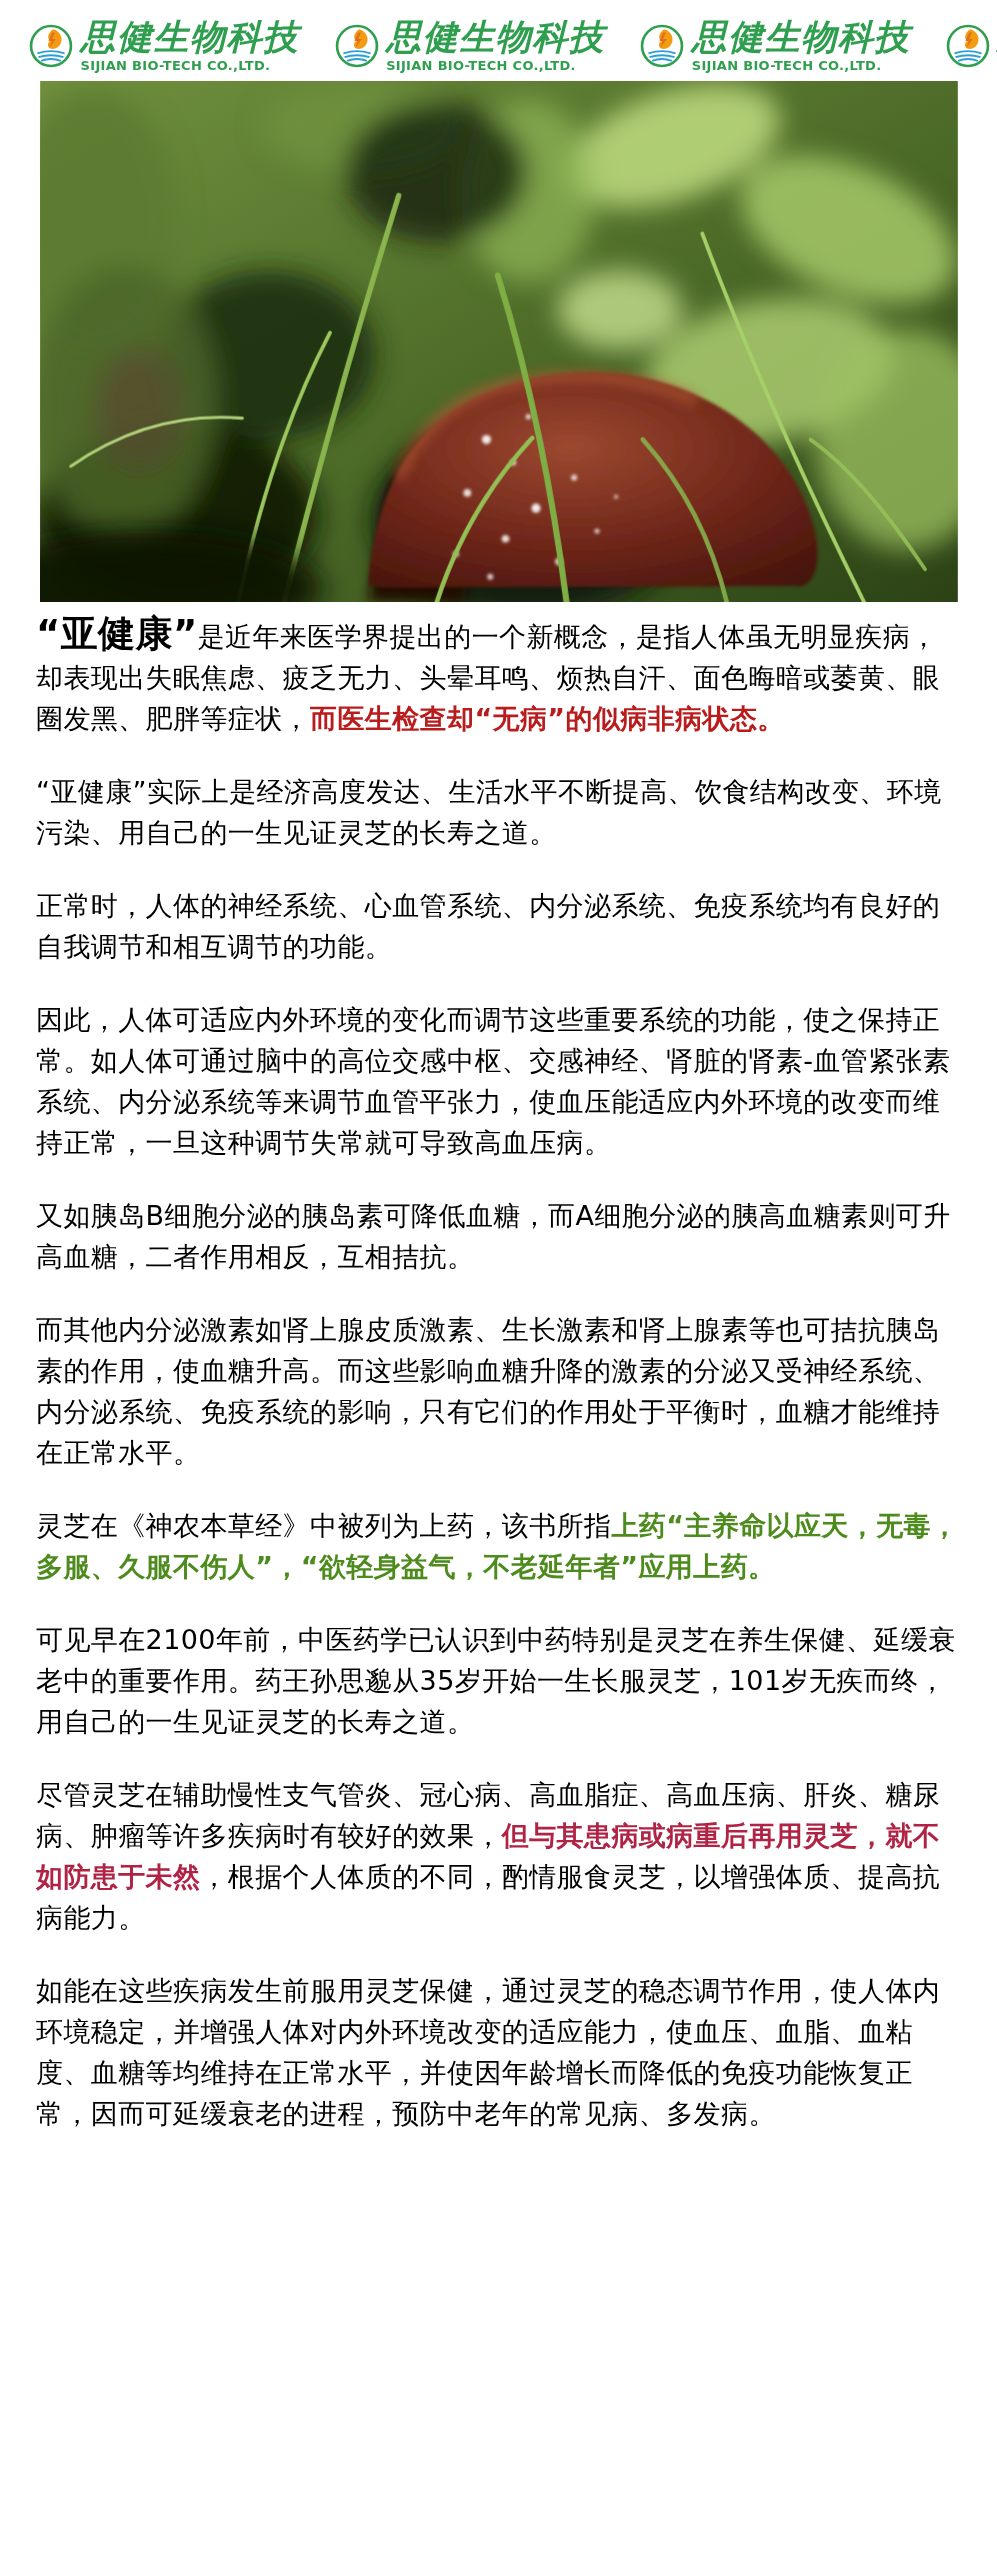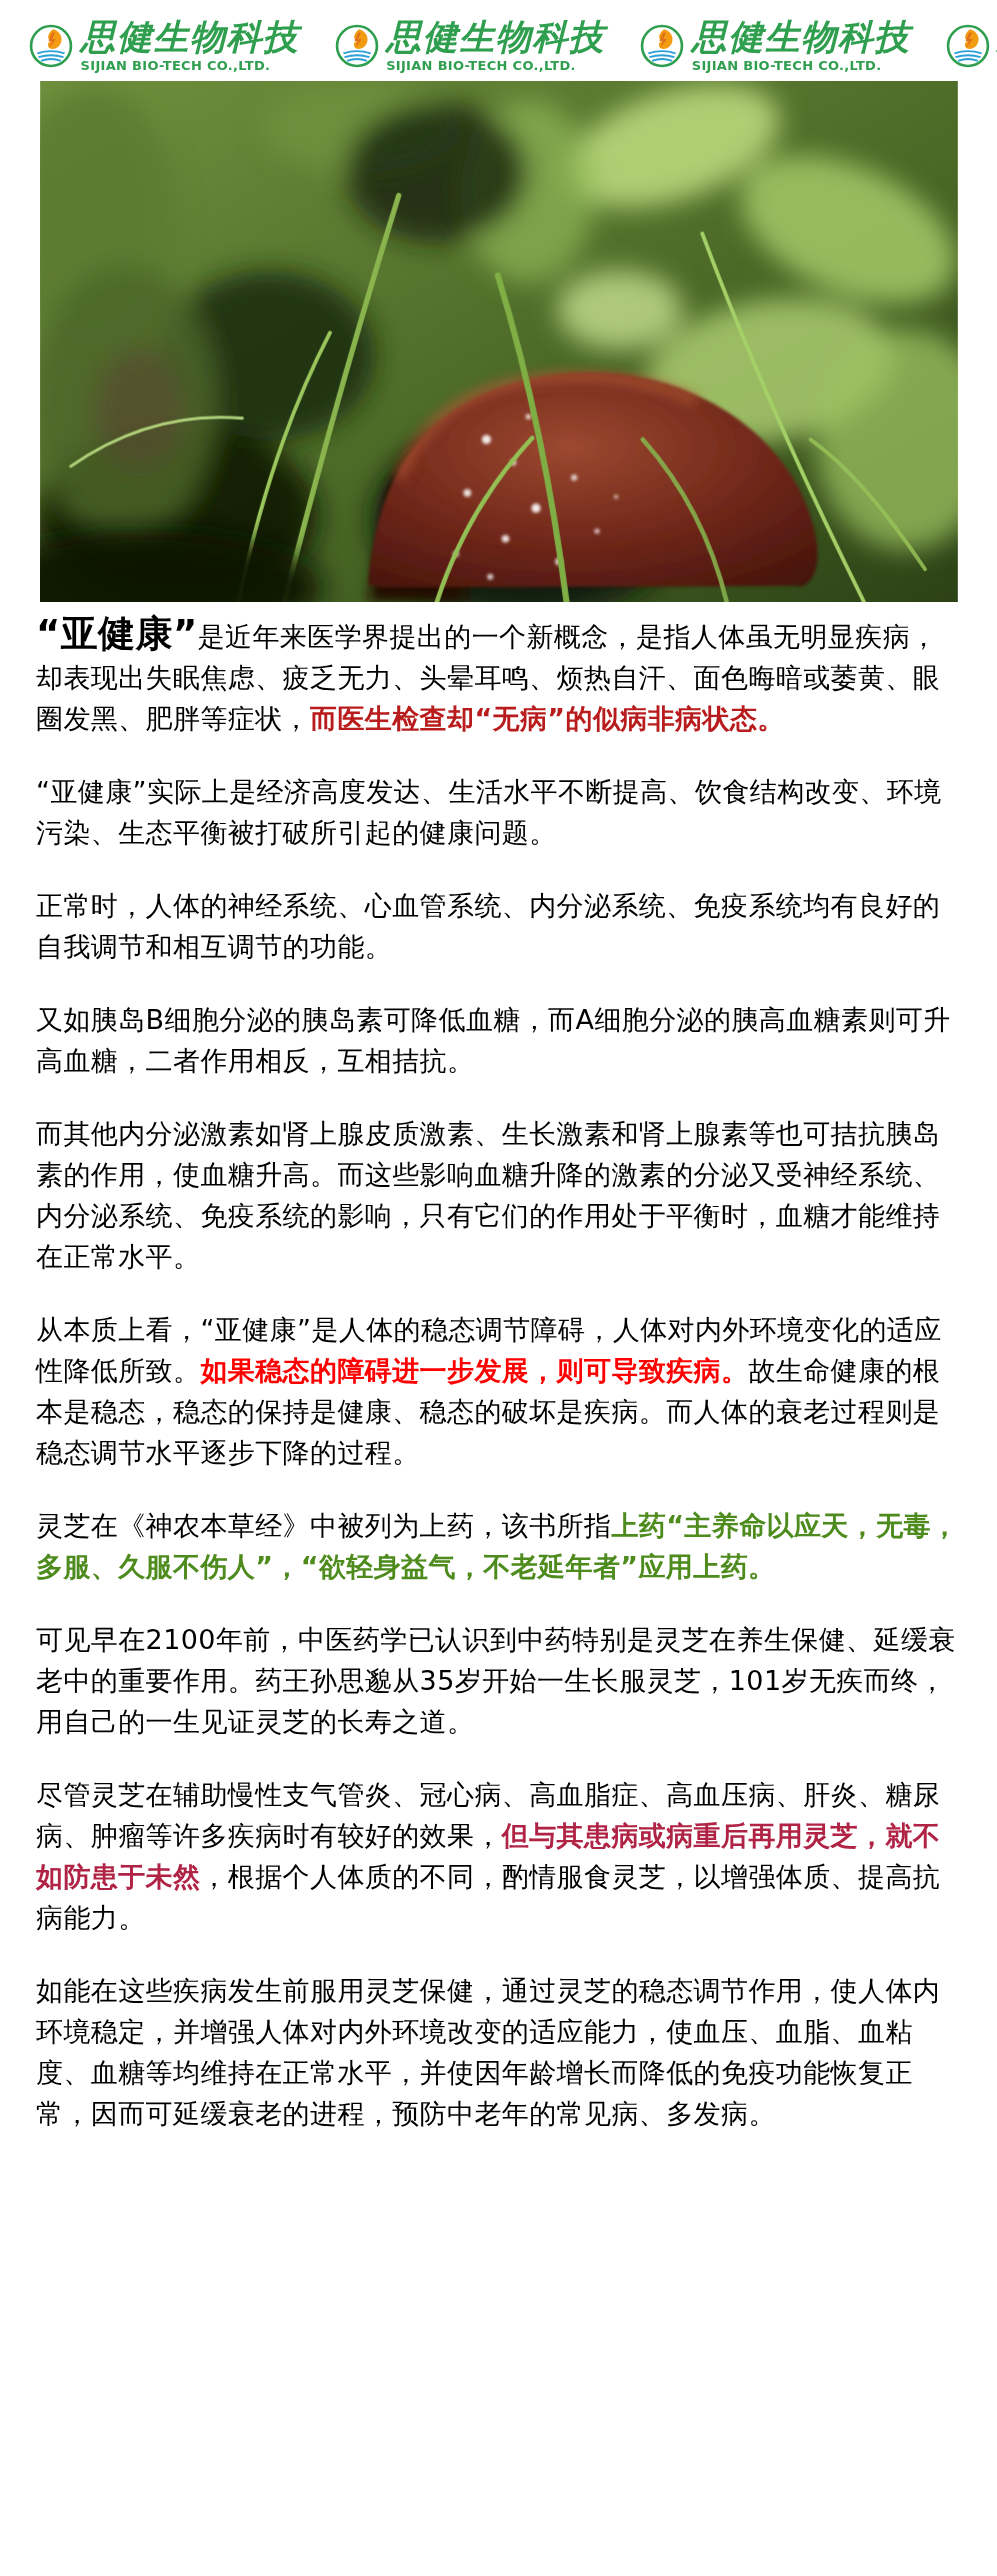--- a/index.html
+++ b/index.html
@@ -185,25 +185,25 @@
         <path d="M40 505 Q145 432 265 442" stroke="#b9dd82" stroke-width="4" opacity="0.9"></path>
         <path d="M900 683 Q870 560 790 470" stroke="#86b14c" stroke-width="6" opacity="0.9"></path>
         <path d="M1160 640 Q1080 520 1010 470" stroke="#97c258" stroke-width="5" opacity="0.85"></path>
       </g>
       <ellipse cx="140" cy="665" rx="230" ry="75" fill="#0a1204" opacity="0.95" filter="url(#bBig)"></ellipse>
     </svg>
   </figure>
 
   <main class="article">
       <p class="para"><span class="seg-lead">“亚健康”</span><span class="seg-normal">是近年来医学界提出的一个新概念，是指人体虽无明显疾病，却表现出失眠焦虑、疲乏无力、头晕耳鸣、烦热自汗、面色晦暗或萎黄、眼圈发黑、肥胖等症状，</span><span class="seg-pink">而医生检查却“无病”的似病非病状态。</span></p>
-      <p class="para"><span class="seg-normal">“亚健康”实际上是经济高度发达、生活水平不断提高、饮食结构改变、环境污染、生态平衡被打破所引起的健康问题。</span></p>
+      <p class="para"><span class="seg-normal">“亚健康”实际上是经济高度发达、生活水平不断提高、饮食结构改变、环境污染、用自己的一生见证灵芝的长寿之道。</span></p>
       <p class="para"><span class="seg-normal">正常时，人体的神经系统、心血管系统、内分泌系统、免疫系统均有良好的自我调节和相互调节的功能。</span></p>
+      <p class="para"><span class="seg-normal">因此，人体可适应内外环境的变化而调节这些重要系统的功能，使之保持正常。如人体可通过脑中的高位交感中枢、交感神经、肾脏的肾素-血管紧张素系统、内分泌系统等来调节血管平张力，使血压能适应内外环境的改变而维持正常，一旦这种调节失常就可导致高血压病。</span></p>
       <p class="para"><span class="seg-normal">又如胰岛B细胞分泌的胰岛素可降低血糖，而A细胞分泌的胰高血糖素则可升高血糖，二者作用相反，互相拮抗。</span></p>
       <p class="para"><span class="seg-normal">而其他内分泌激素如肾上腺皮质激素、生长激素和肾上腺素等也可拮抗胰岛素的作用，使血糖升高。而这些影响血糖升降的激素的分泌又受神经系统、内分泌系统、免疫系统的影响，只有它们的作用处于平衡时，血糖才能维持在正常水平。</span></p>
-      <p class="para"><span class="seg-normal">从本质上看，“亚健康”是人体的稳态调节障碍，人体对内外环境变化的适应性降低所致。</span><span class="seg-red">如果稳态的障碍进一步发展，则可导致疾病。</span><span class="seg-normal">故生命健康的根本是稳态，稳态的保持是健康、稳态的破坏是疾病。而人体的衰老过程则是稳态调节水平逐步下降的过程。</span></p>
       <p class="para"><span class="seg-normal">灵芝在《神农本草经》中被列为上药，该书所指</span><span class="seg-green">上药“主养命以应天，无毒，多服、久服不伤人”，“欲轻身益气，不老延年者”应用上药。</span></p>
       <p class="para"><span class="seg-normal">可见早在2100年前，中医药学已认识到中药特别是灵芝在养生保健、延缓衰老中的重要作用。药王孙思邈从35岁开始一生长服灵芝，101岁无疾而终，用自己的一生见证灵芝的长寿之道。</span></p>
       <p class="para"><span class="seg-normal">尽管灵芝在辅助慢性支气管炎、冠心病、高血脂症、高血压病、肝炎、糖尿病、肿瘤等许多疾病时有较好的效果，</span><span class="seg-crimson">但与其患病或病重后再用灵芝，就不如防患于未然</span><span class="seg-normal">，根据个人体质的不同，酌情服食灵芝，以增强体质、提高抗病能力。</span></p>
       <p class="para"><span class="seg-normal">如能在这些疾病发生前服用灵芝保健，通过灵芝的稳态调节作用，使人体内环境稳定，并增强人体对内外环境改变的适应能力，使血压、血脂、血粘度、血糖等均维持在正常水平，并使因年龄增长而降低的免疫功能恢复正常，因而可延缓衰老的进程，预防中老年的常见病、多发病。</span></p>
     </main>
 
 </div>
 
 
 </body></html>

